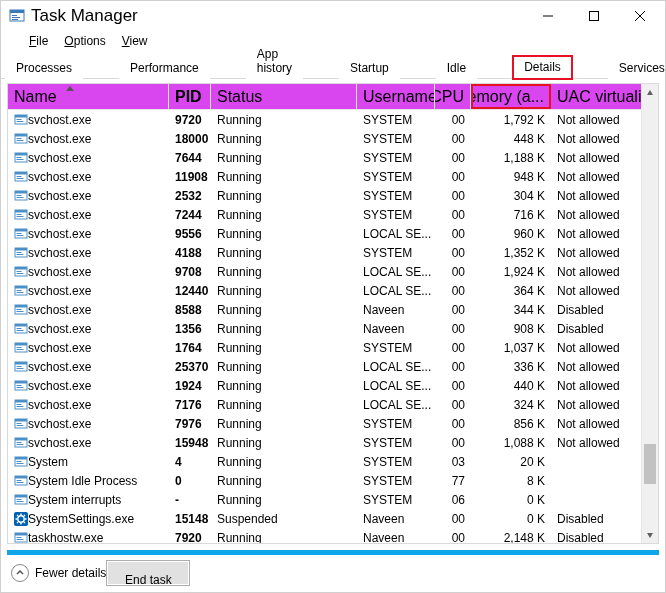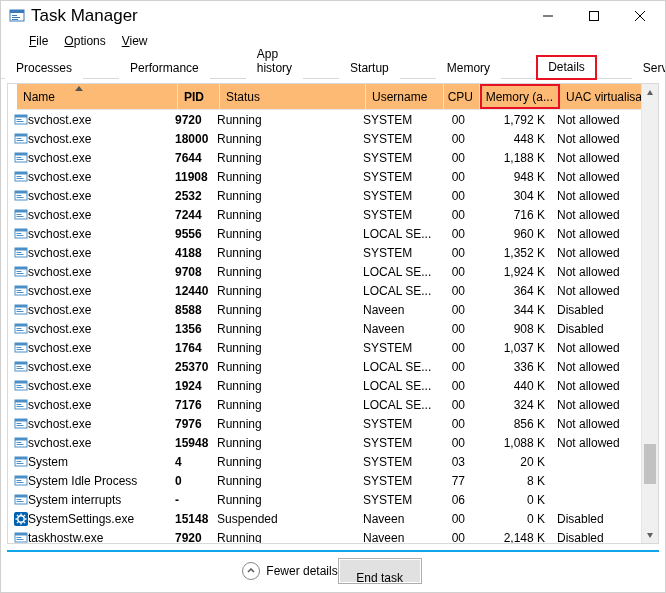--- a/index.html
+++ b/index.html
@@ -81,24 +81,23 @@
     bottom: 48px;
     border: 1px solid #d9d9d9;
     overflow: hidden;
     background:#fff;
   }
   .thead {
     display: flex;
     height: 26px;
     align-items: center;
     border-bottom: 1px solid #e5e5e5;
-    font-size: 12px;
-    background: #fdba74;
+    font-size: 16px;
+    background: #d946ef;
     position: relative;
-    margin-left: 9px;
   }
   .th {
     padding: 0 6px;
     border-right: 1px solid #e5e5e5;
     height: 100%;
     display: flex;
     align-items: center;
     overflow: hidden;
     white-space: nowrap;
   }
@@ -153,22 +152,22 @@
   .vscroll .arrow svg{width:8px;height:8px;fill:#606060;}
   .vscroll .thumb {
     position:absolute; left:2px; right:2px;
     top: 360px; height: 40px;
     background:#c2c2c2;
   }
 
   
   .footer {
     position:absolute; left:6px; right:6px; bottom:6px;
-    height:36px; border-top:2px solid #0ea5e9;
-    display:flex; align-items:center; justify-content:center;
+    height:36px; border-top:5px solid #0ea5e9;
+    display:flex; align-items:center; justify-content:flex-start;
     padding: 4px 6px 0 4px;
   }
   .fewer { display:flex; align-items:center; gap:6px; font-size:12px;}
   .fewer .circ {
     width:18px;height:18px;border:1px solid #888;border-radius:50%;
     display:flex;align-items:center;justify-content:center;
   }
   .fewer .circ svg{width:8px;height:8px;stroke:#555;stroke-width:1.5;fill:none;}
   .endtask {
     min-width:84px; height:23px;
@@ -215,21 +214,21 @@
   <div class="menu-item"><span class="ul">F</span>ile</div>
   <div class="menu-item"><span class="ul">O</span>ptions</div>
   <div class="menu-item"><span class="ul">V</span>iew</div>
 </div>
 
 <div class="tabs">
   <div class="tab">Processes</div>
   <div class="tab">Performance</div>
   <div class="tab">App history</div>
   <div class="tab">Startup</div>
-  <div class="tab">Memory</div>
+  <div class="tab">Idle</div>
   <div class="tab active hl">Details</div>
   <div class="tab">Services</div>
 </div>
 
 <div class="table-wrap">
   <div class="thead">
     <div class="th col-name sort">Name</div>
     <div class="th col-pid">PID</div>
     <div class="th col-stat">Status</div>
     <div class="th col-user">Username</div>

